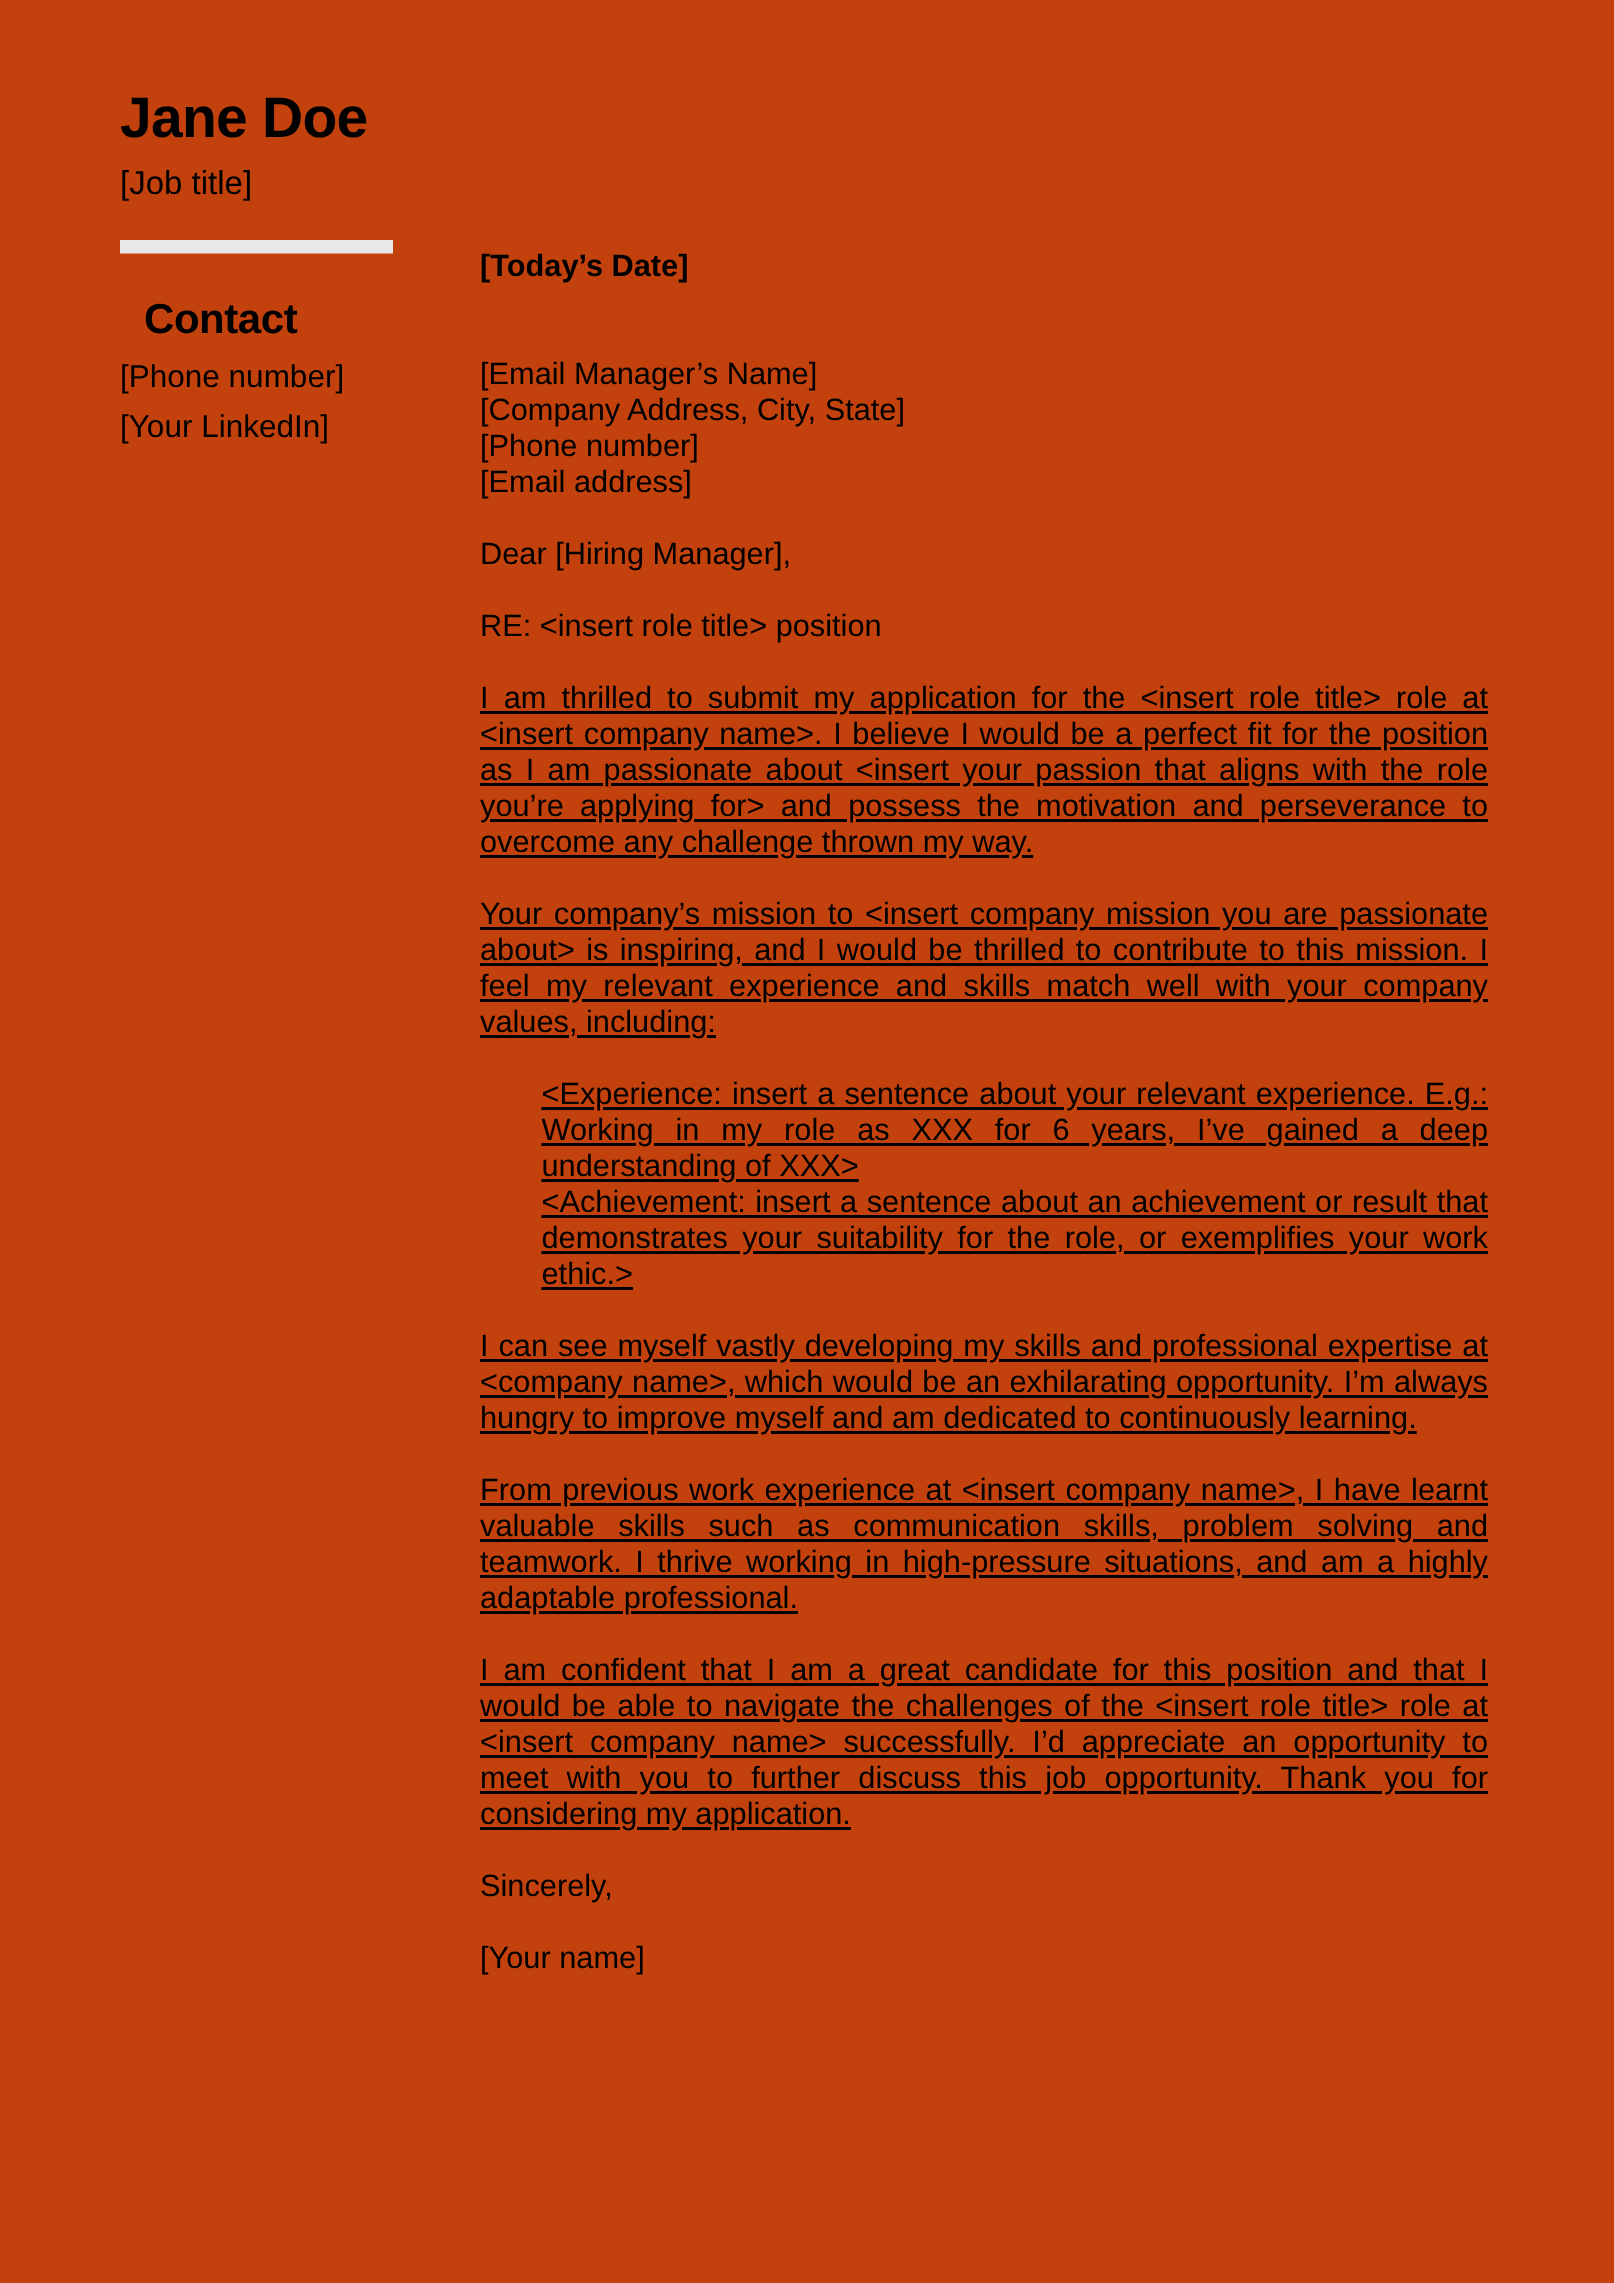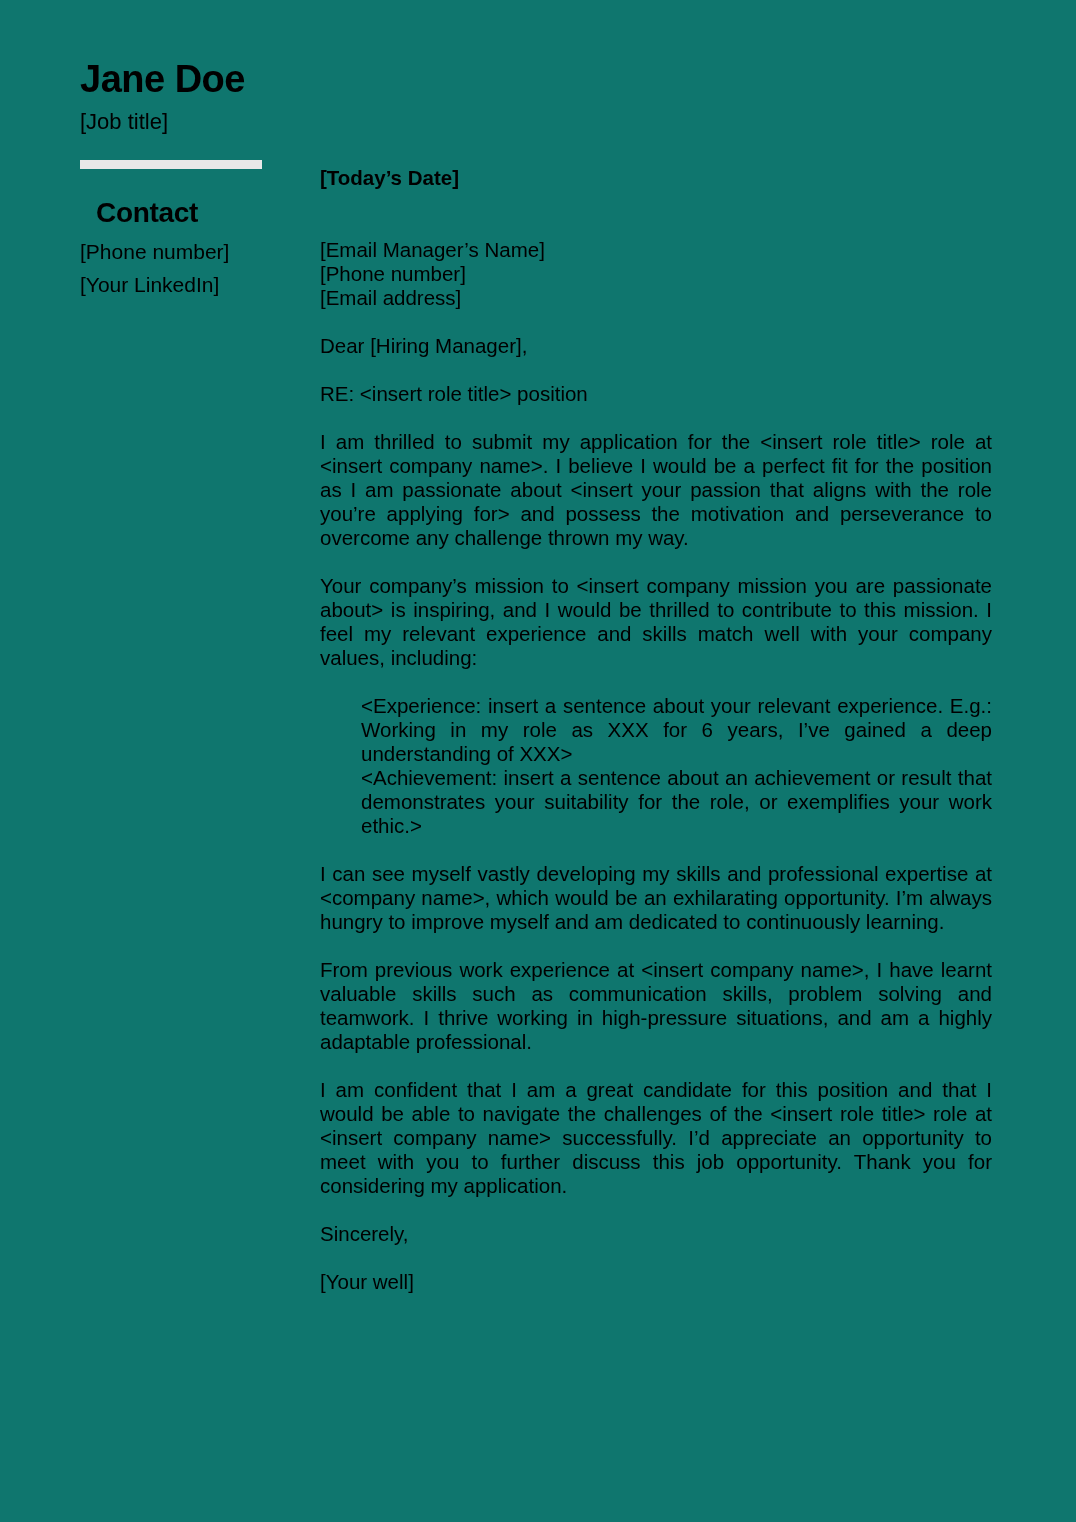--- a/index.html
+++ b/index.html
@@ -4,21 +4,21 @@
 <style>
   html, body {
     margin: 0;
     padding: 0;
     background: #ffffff;
   }
   .page {
     position: relative;
     width: 1076px;
     height: 1522px;
-    background: #0f766e;
+    background: #c2410c;
     box-sizing: border-box;
     font-family: "Liberation Sans", sans-serif;
     color: #000000;
     overflow: hidden;
   }
 
   
   .sidebar {
     position: absolute;
     left: 80px;
@@ -81,20 +81,21 @@
   .spacer-md { height: 24px; }
   .recipient-block p {
     line-height: 24px;
   }
   .para {
     text-align: left;
   }
   .para.justified {
     text-align: justify;
     text-align-last: left;
+    text-decoration: underline;
   }
   .bullet-block p {
     line-height: 24px;
     margin-left: 41px;
   }
 </style>
 </head>
 <body>
 
 <div class="page">
@@ -114,20 +115,21 @@
   </div>
 
   <div class="letter">
 
     <p class="date-line">[Today’s Date]</p>
 
     <div class="spacer-lg"></div>
 
     <div class="recipient-block">
       <p>[Email Manager’s Name]</p>
+      <p>[Company Address, City, State]</p>
       <p>[Phone number]</p>
       <p>[Email address]</p>
     </div>
 
     <div class="spacer-md"></div>
 
     <p>Dear [Hiring Manager],</p>
 
     <div class="spacer-md"></div>
 
@@ -159,16 +161,16 @@
     <div class="spacer-md"></div>
 
     <p class="para justified">I am confident that I am a great candidate for this position and that I would be able to navigate the challenges of the &lt;insert role title&gt; role at &lt;insert company name&gt; successfully. I’d appreciate an opportunity to meet with you to further discuss this job opportunity. Thank you for considering my application.</p>
 
     <div class="spacer-md"></div>
 
     <p>Sincerely,</p>
 
     <div class="spacer-md"></div>
 
-    <p>[Your well]</p>
+    <p>[Your name]</p>
 
   </div>
 </div>
 
 </body></html>

